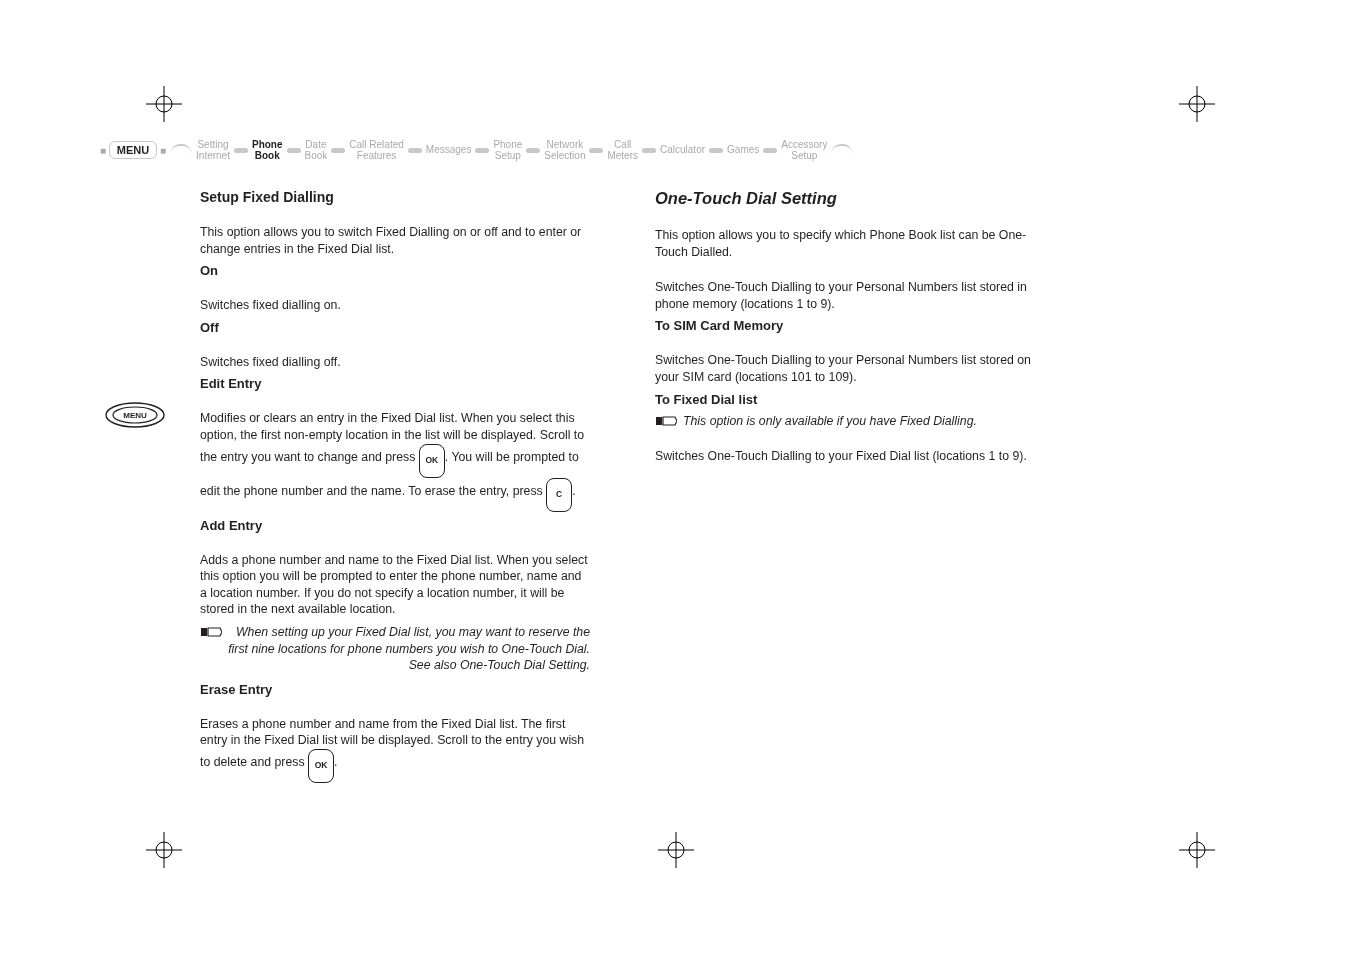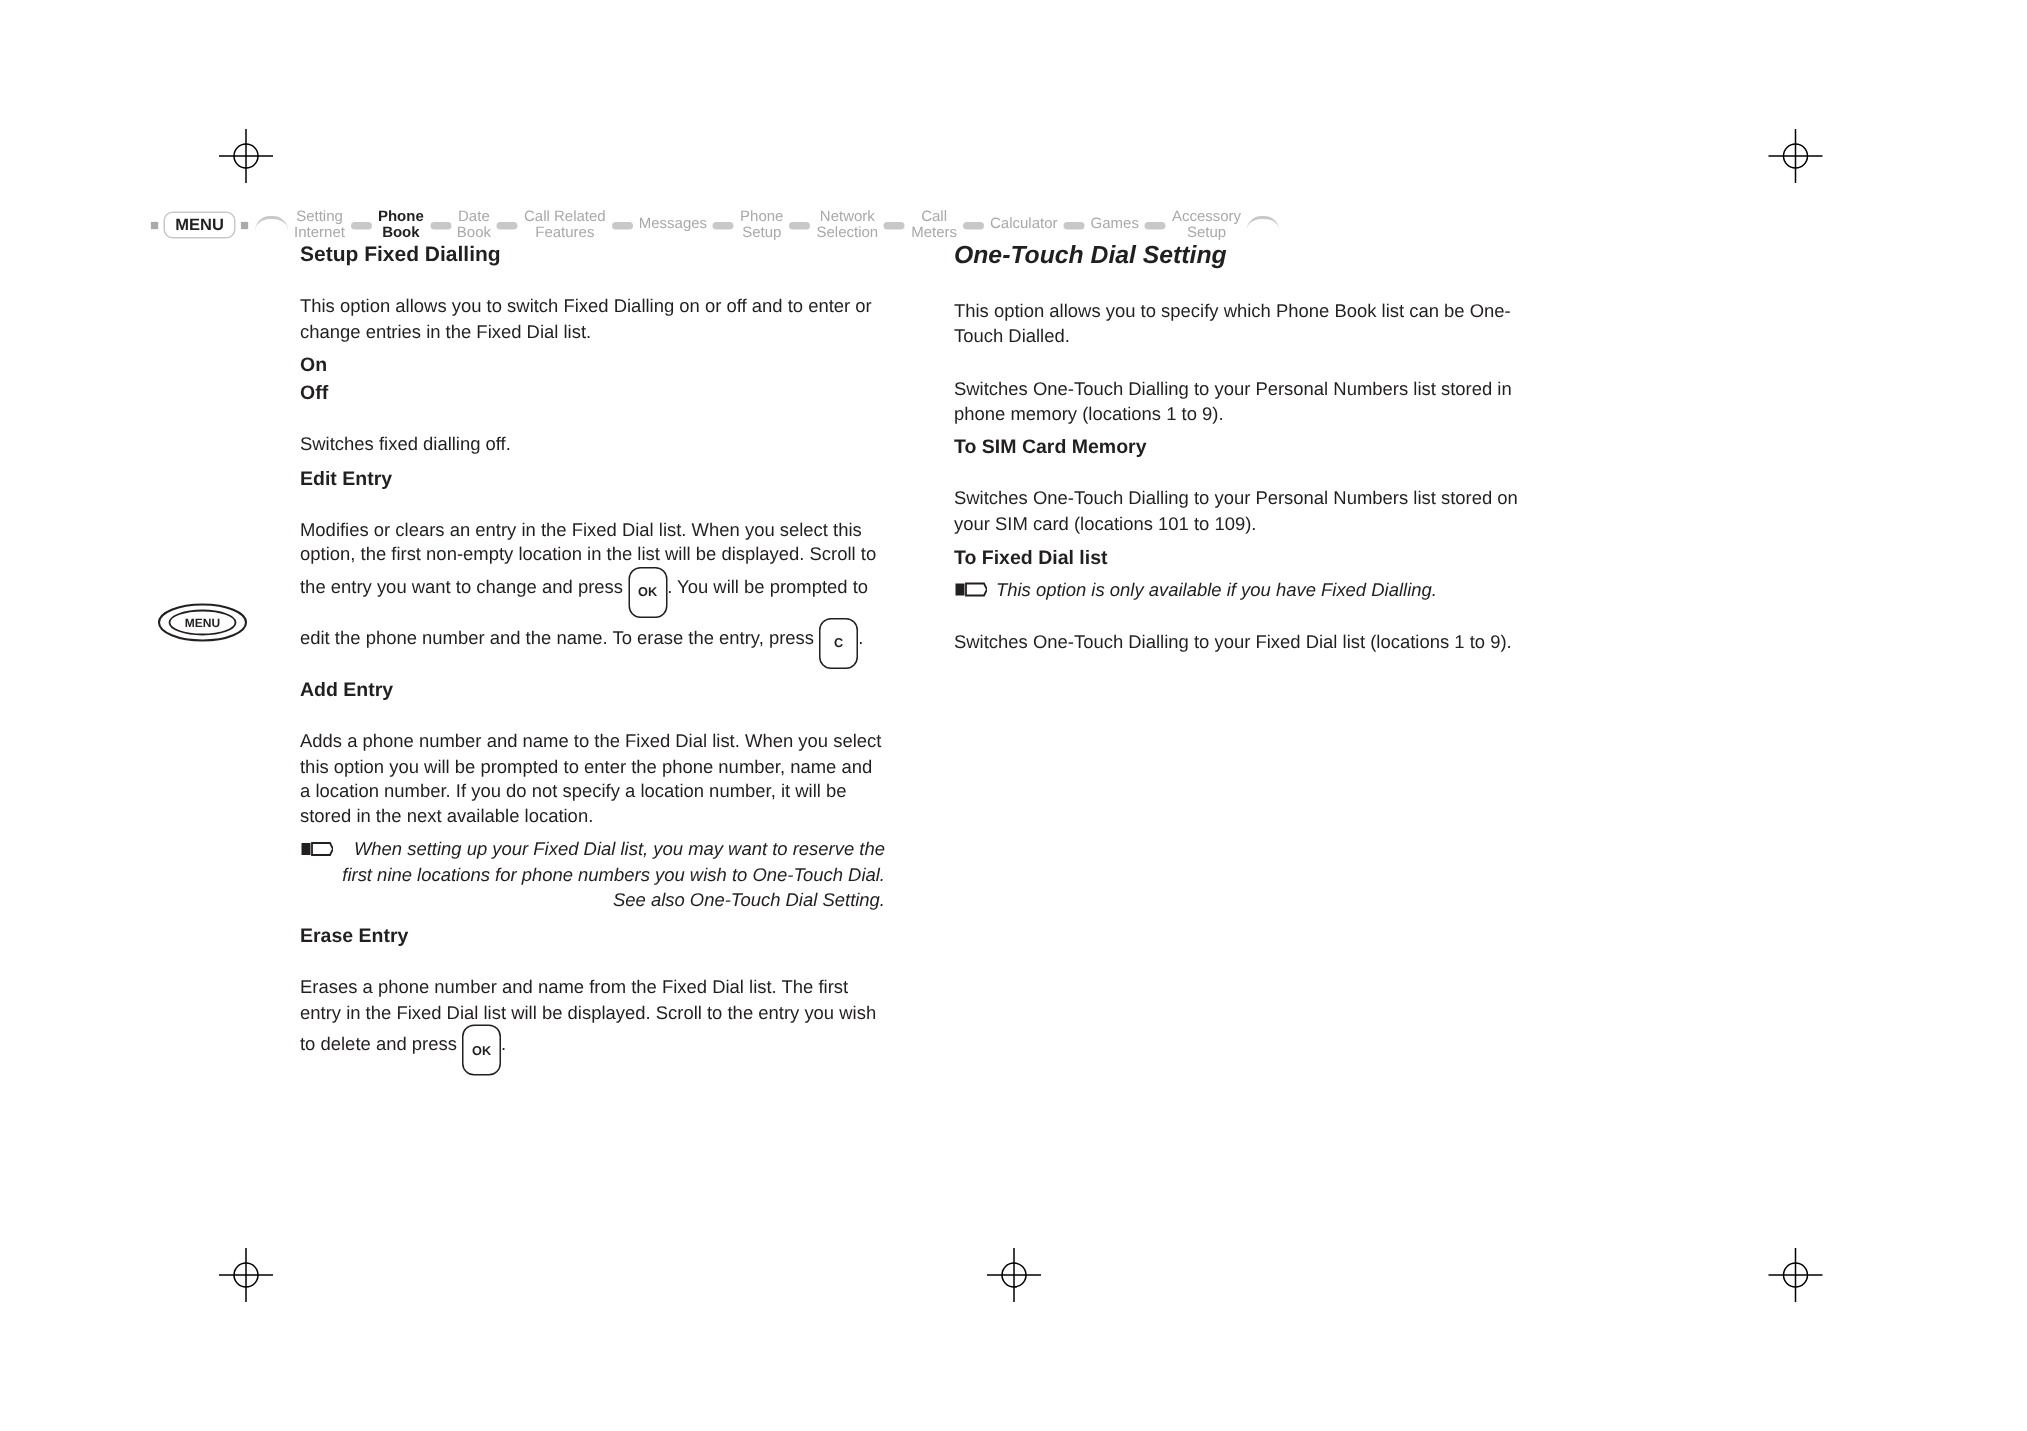--- a/index.html
+++ b/index.html
@@ -34,20 +34,21 @@
   }
 
   
   .nav {
     display: flex;
     align-items: center;
     font-size: 10px;
     color: #a7a9ac;
     gap: 4px;
     margin-left: -100px;
+    margin-bottom: 28px;
   }
   .nav-menu {
     font-weight: 700;
     color: #231f20;
     font-size: 11px;
     border: 1px solid #c7c8ca;
     border-radius: 6px;
     padding: 2px 7px;
   }
   .nav .active { color: #231f20; font-weight: 700; }
@@ -64,21 +65,21 @@
   }
   .nav-swoosh-l::before, .nav-swoosh-r::before {
     content: ""; display: block; width: 22px; height: 14px;
     border-top: 2px solid #c7c8ca;
     border-radius: 10px 10px 0 0;
   }
   .nav-swoosh-r { transform: scaleX(-1); }
 
   .cols {
     display: flex;
-    gap: 46px;
+    gap: 65px;
   }
   .col { width: 390px; }
 
   .h-setup {
     font-size: 14px;
     font-weight: 700;
     margin-bottom: 6px;
   }
   .h-section {
     font-size: 16.5px;
@@ -211,20 +212,21 @@
     </svg>
   </div>
 
   <div class="cols">
 
     <div class="col">
       <div class="h-setup">Setup Fixed Dialling</div>
       <p>This option allows you to switch Fixed Dialling on or off and to enter or change entries in the Fixed Dial list.</p>
 
       <div class="h-sub">On</div>
+      <p>Switches fixed dialling on.</p>
 
       <div class="h-sub">Off</div>
       <p>Switches fixed dialling off.</p>
 
       <div class="h-sub">Edit Entry</div>
       <p>
         <span>Modifies or clears an entry in the Fixed Dial list. When you select this option, the first non-empty location in the list will be displayed. Scroll to the entry you want to change and press </span><span class="key-pill">OK</span><span>. You will be prompted to edit the phone number and the name. To erase the entry, press </span><span class="key-pill">C</span><span>.</span>
       </p>
 
       <div class="h-sub">Add Entry</div>

